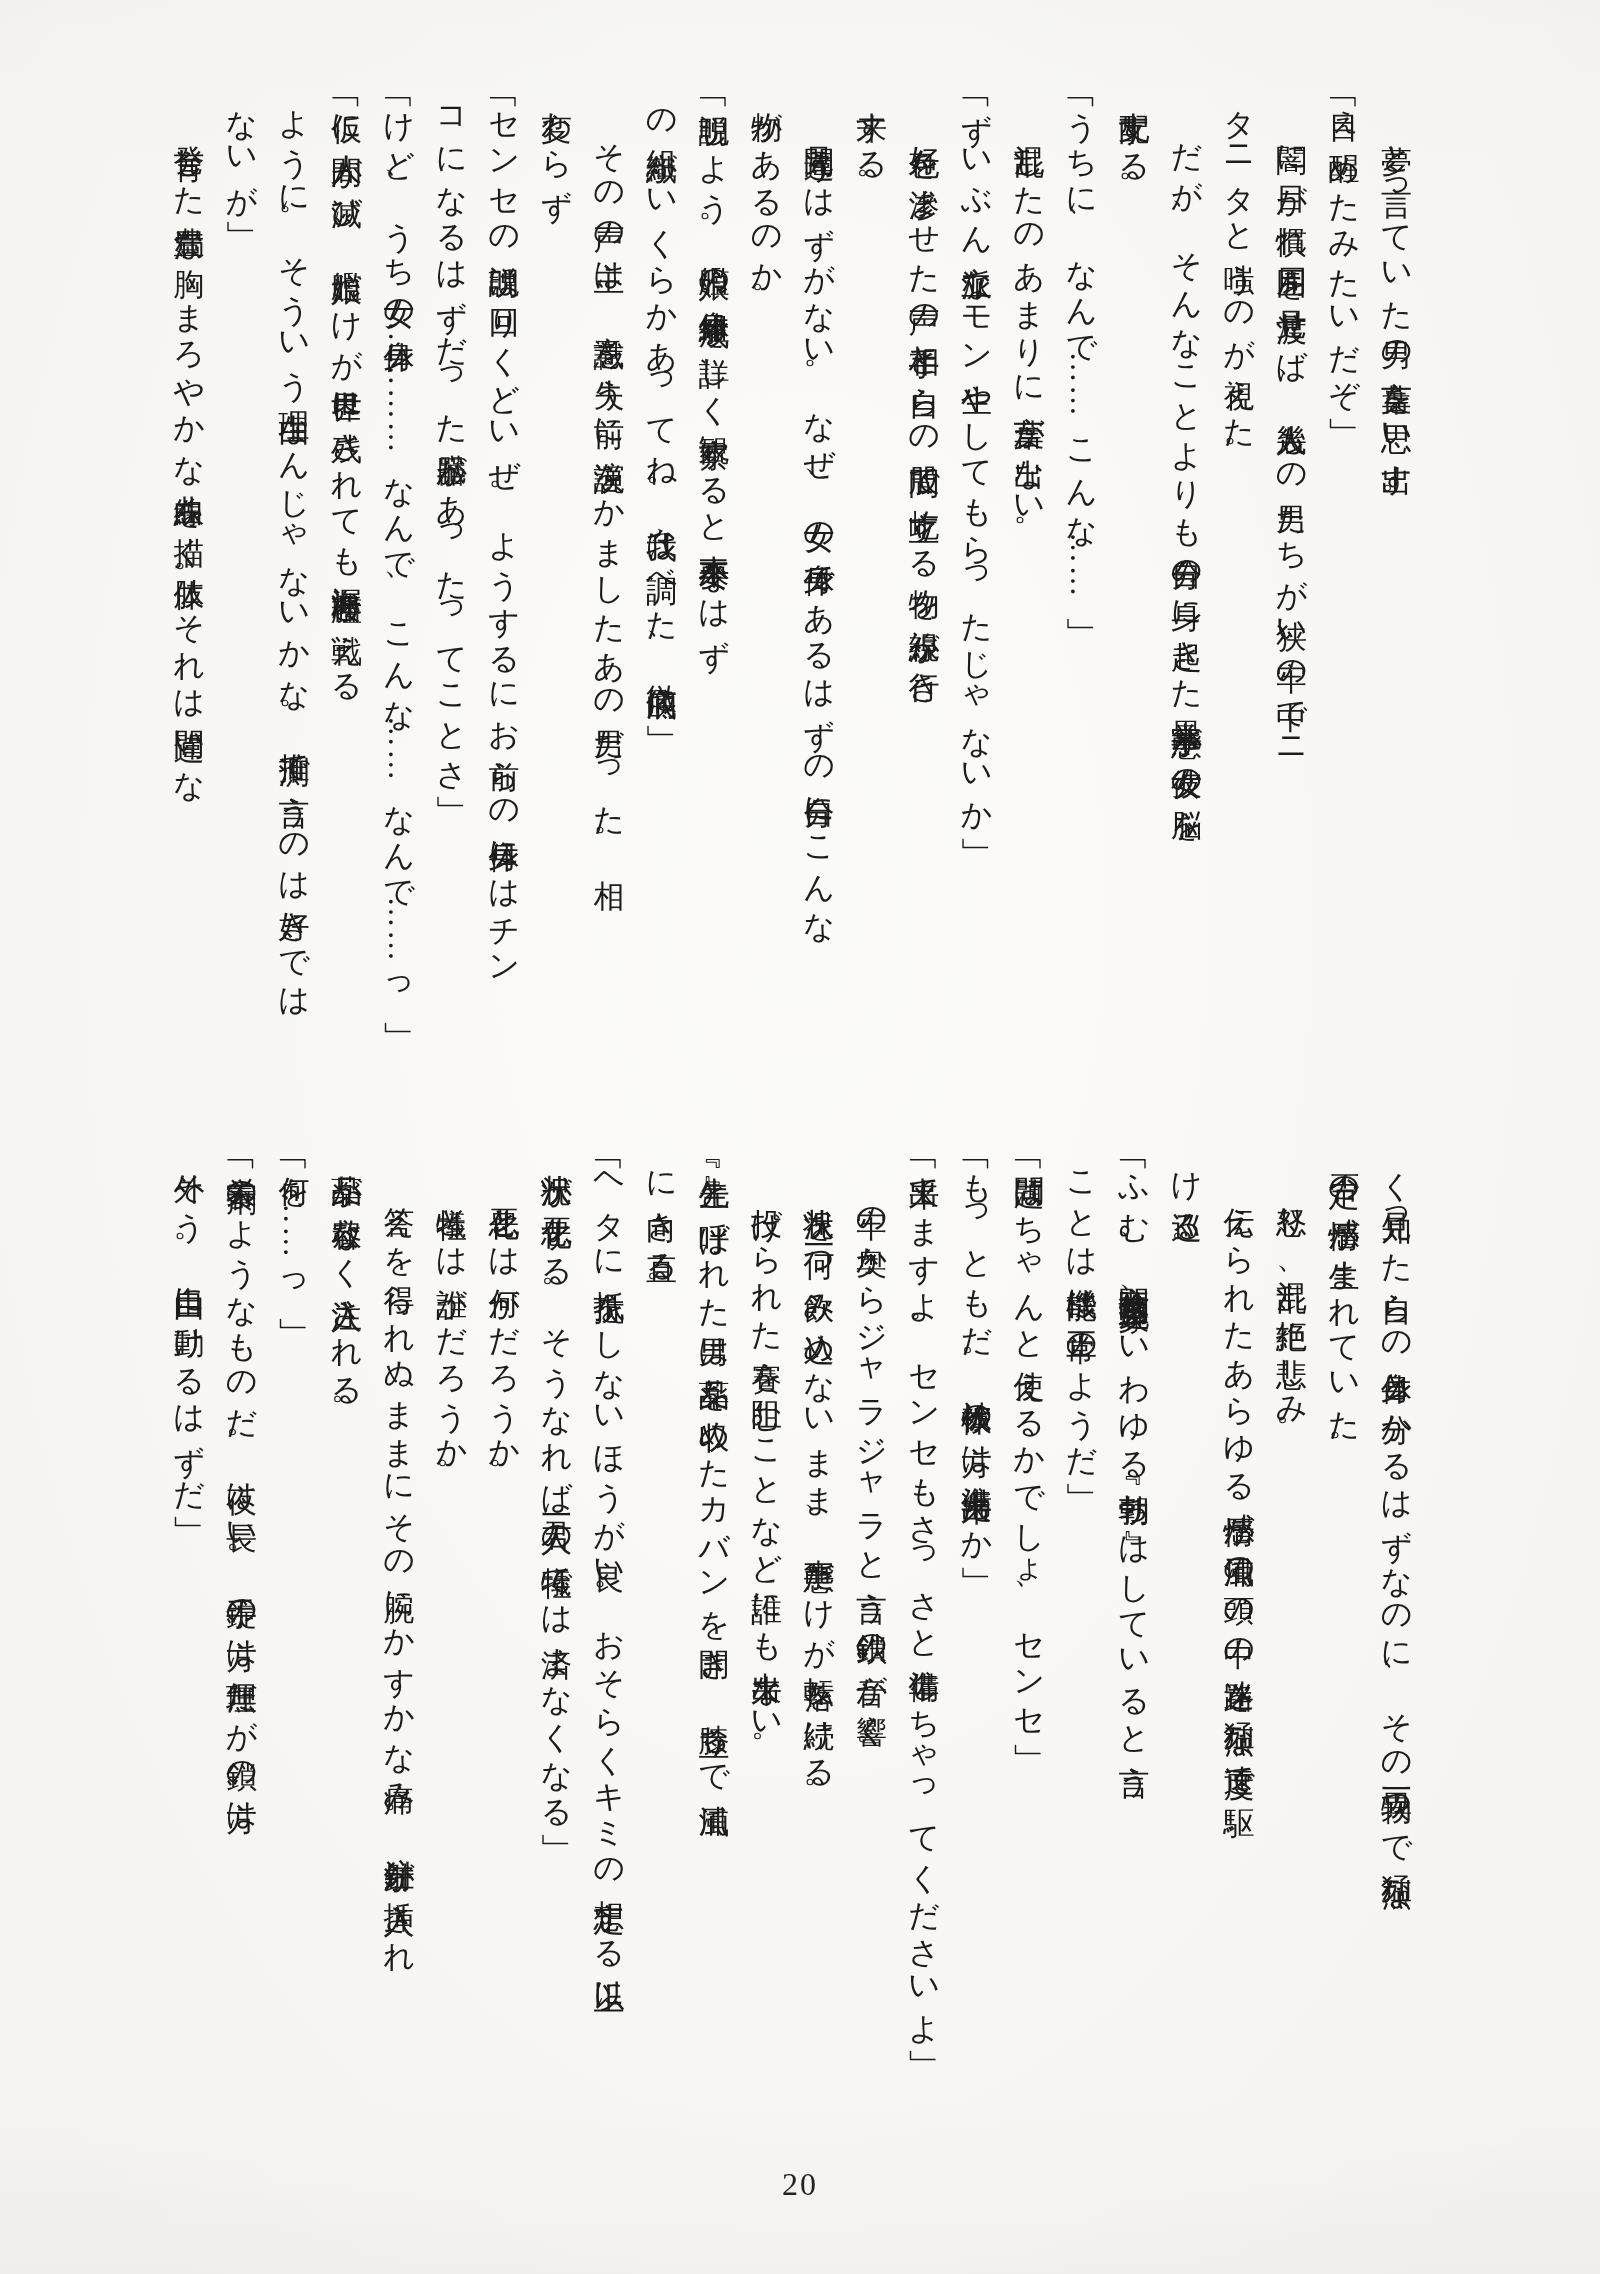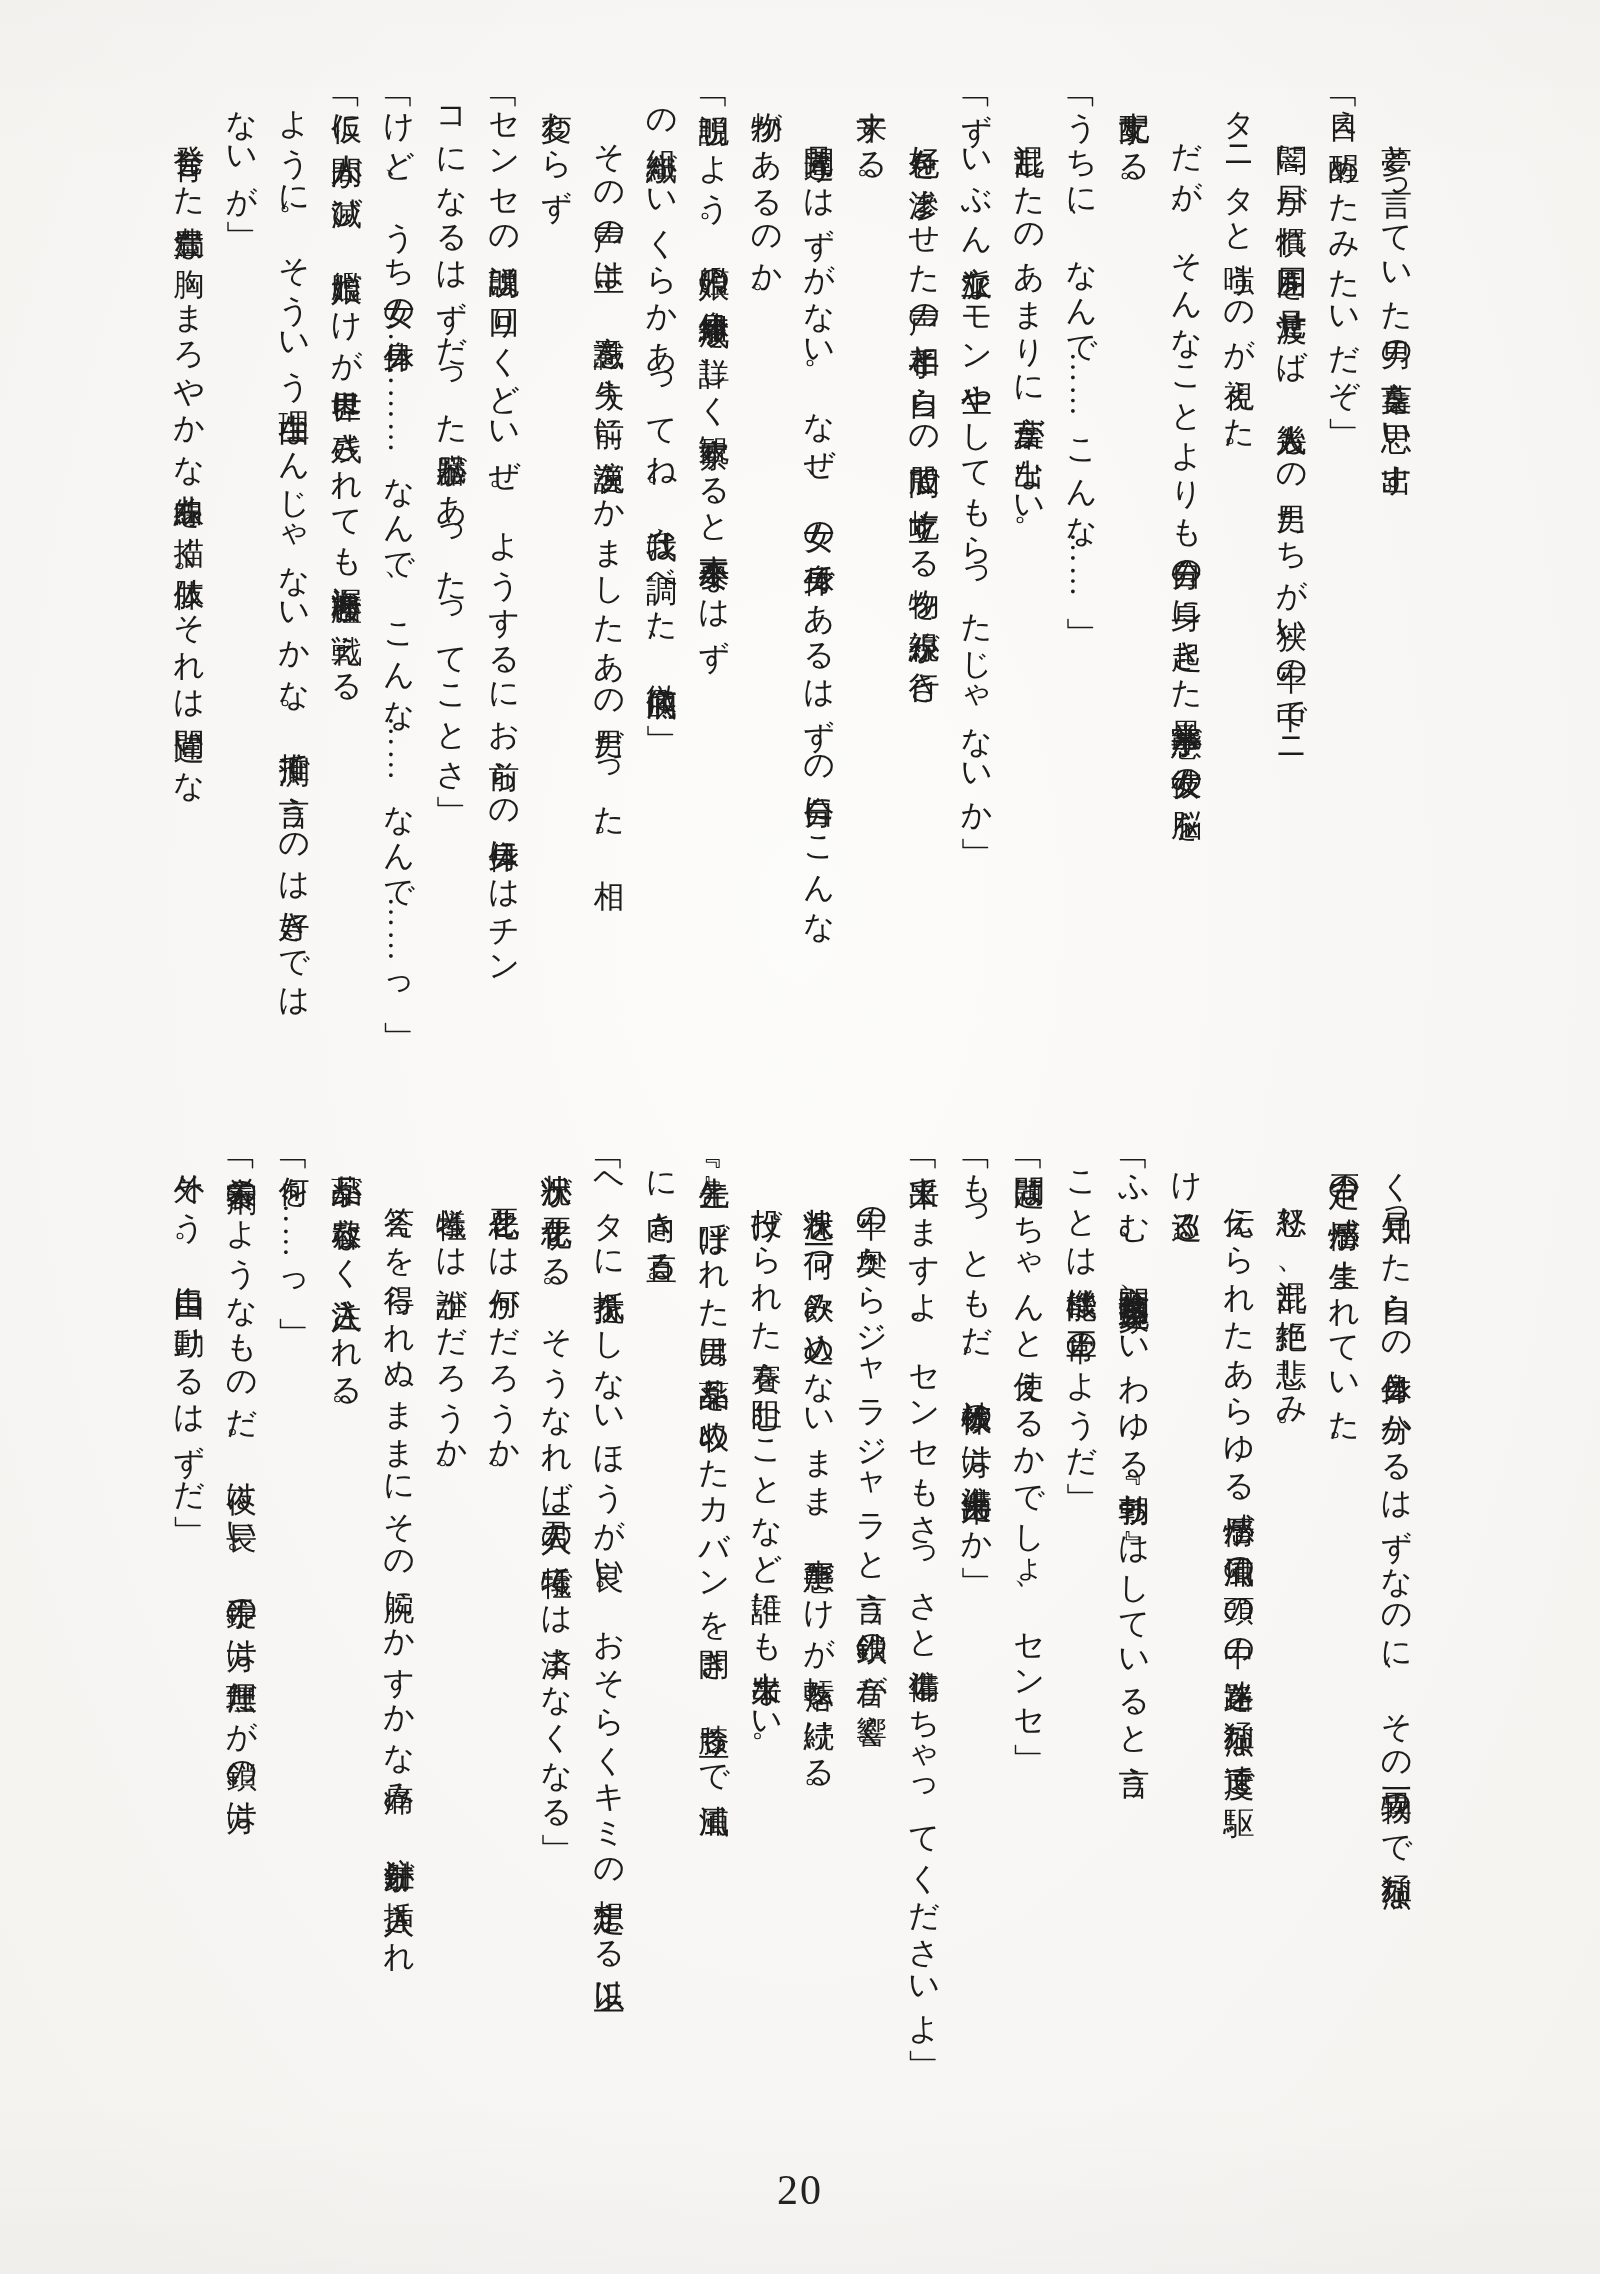--- a/index.html
+++ b/index.html
@@ -33,21 +33,21 @@
   .vcol{
     line-height:52.5px;
     height:1005px;
   }
   .page-number{
     position:absolute;
     top:2166px;
     left:0;
     width:1600px;
     text-align:center;
-    font-size:42px;
+    font-size:32px;
     color:#222;
     letter-spacing:2px;
   }
 </style>
 </head>
 <body>
 
 <div class="scan-tone"></div>
 
 <div class="vtext-block top"><div class="vcol">　夢と言っていた男の言葉を思い出す。</div><div class="vcol">「目ぇ醒めたみたいだぞ」</div><div class="vcol">　闇に目が慣れ周囲を見渡せば、幾人もの男たちが狭い牢の中でニ</div><div class="vcol">タニタと嗤うのが視えた。</div><div class="vcol">　だが、そんなことよりも自分の身に起きた異常事態が彼女の脳を</div><div class="vcol">支配する。</div><div class="vcol">「うちに、なんで……こんな……」</div><div class="vcol">　混乱したのあまりに言葉が出ない。</div><div class="vcol">「ずいぶん立派なモン生やしてもらったじゃないか」</div><div class="vcol">　好色を滲ませた声の相手と自らの股間で屹立する物を視線が行き</div><div class="vcol">来する。</div><div class="vcol">　見間違うはずがない。なぜ、女の身体であるはずの自分にこんな</div><div class="vcol">物があるのか。</div><div class="vcol">「説明しよう。艦娘の身体組成を詳しく観察すると本来不要なはず</div><div class="vcol">の組織がいくらかあってね。我々は調べた、徹底的に」</div><div class="vcol">　その声の主は、意識を失う前に演説をかましたあの男だった。相</div><div class="vcol">変わらず</div><div class="vcol">「センセの説明は回りくどいぜ。ようするにお前らの身体にはチン</div><div class="vcol">コになるはずだった臓器があったってことさ」</div><div class="vcol">「けど、うち女の身体…………なんで、こんな……なんで……っ」</div><div class="vcol">「仮に人間が滅び、艦娘だけが世界に残されても深海棲艦と戦える</div><div class="vcol">ように。そういう理由なんじゃないかな。推測で言うのは好きでは</div><div class="vcol">ないが」</div><div class="vcol">　発育した豊満な胸、まろやかな曲線を描く肢体。それは間違いな</div></div>

